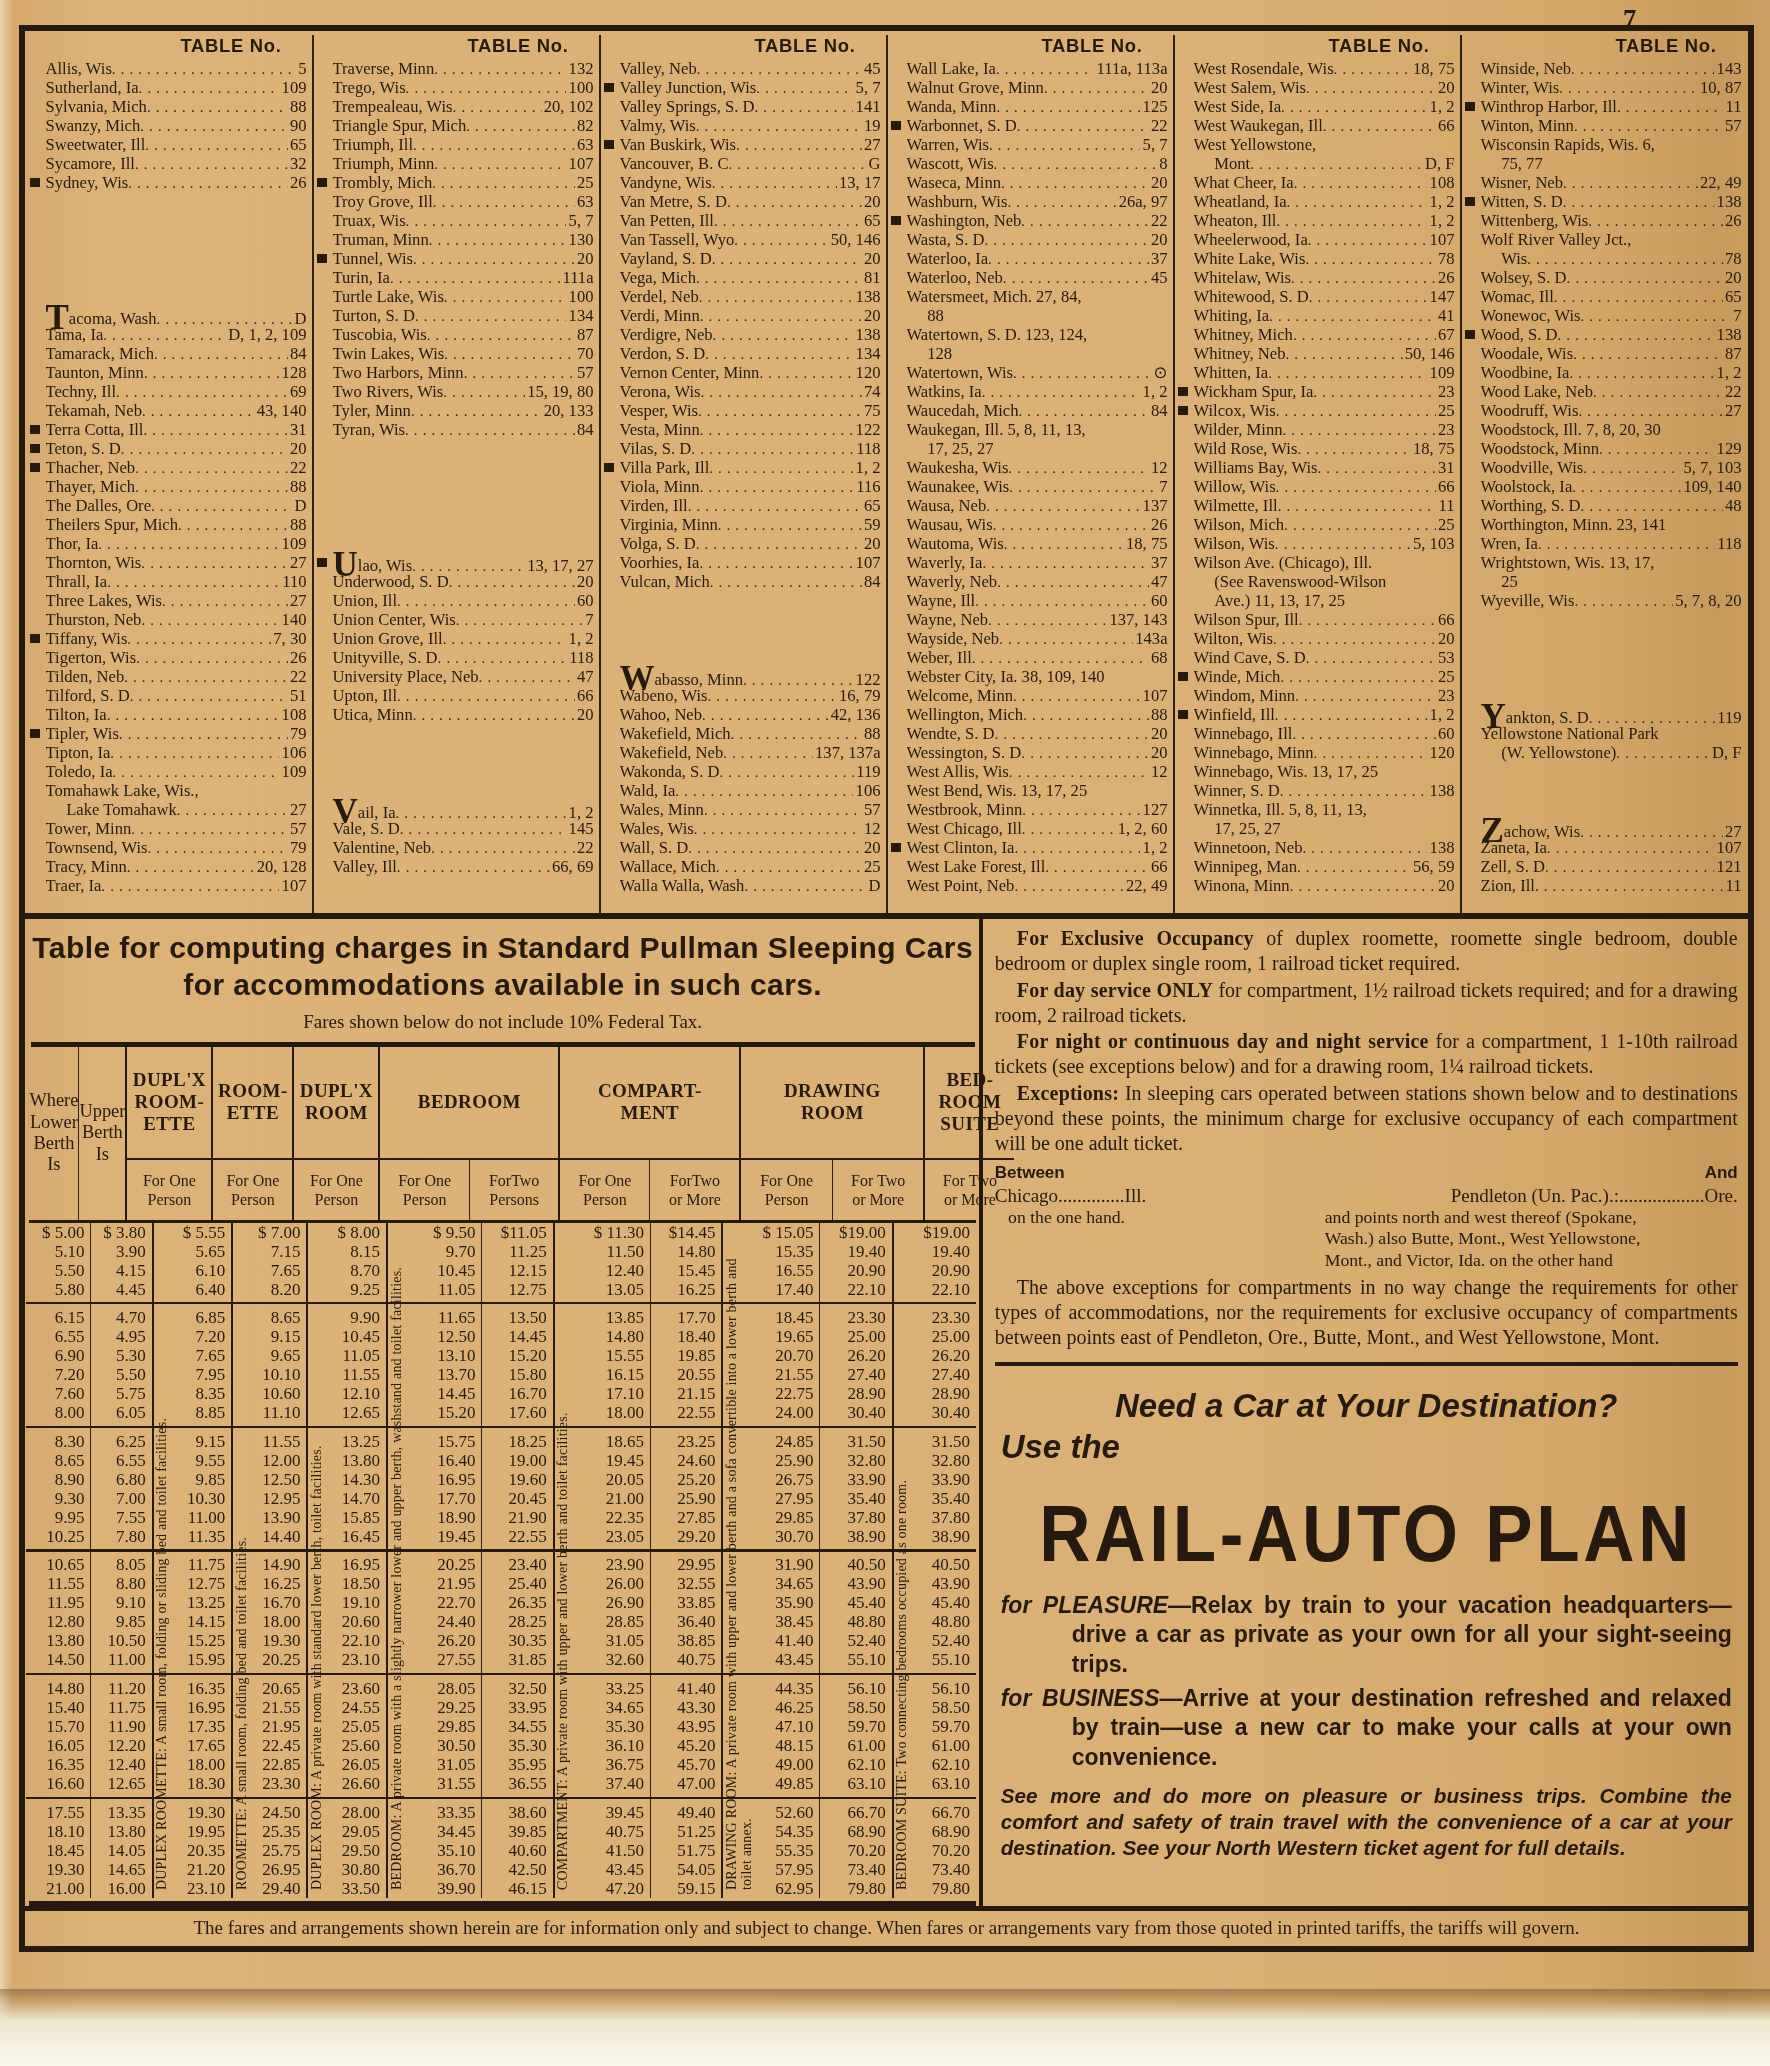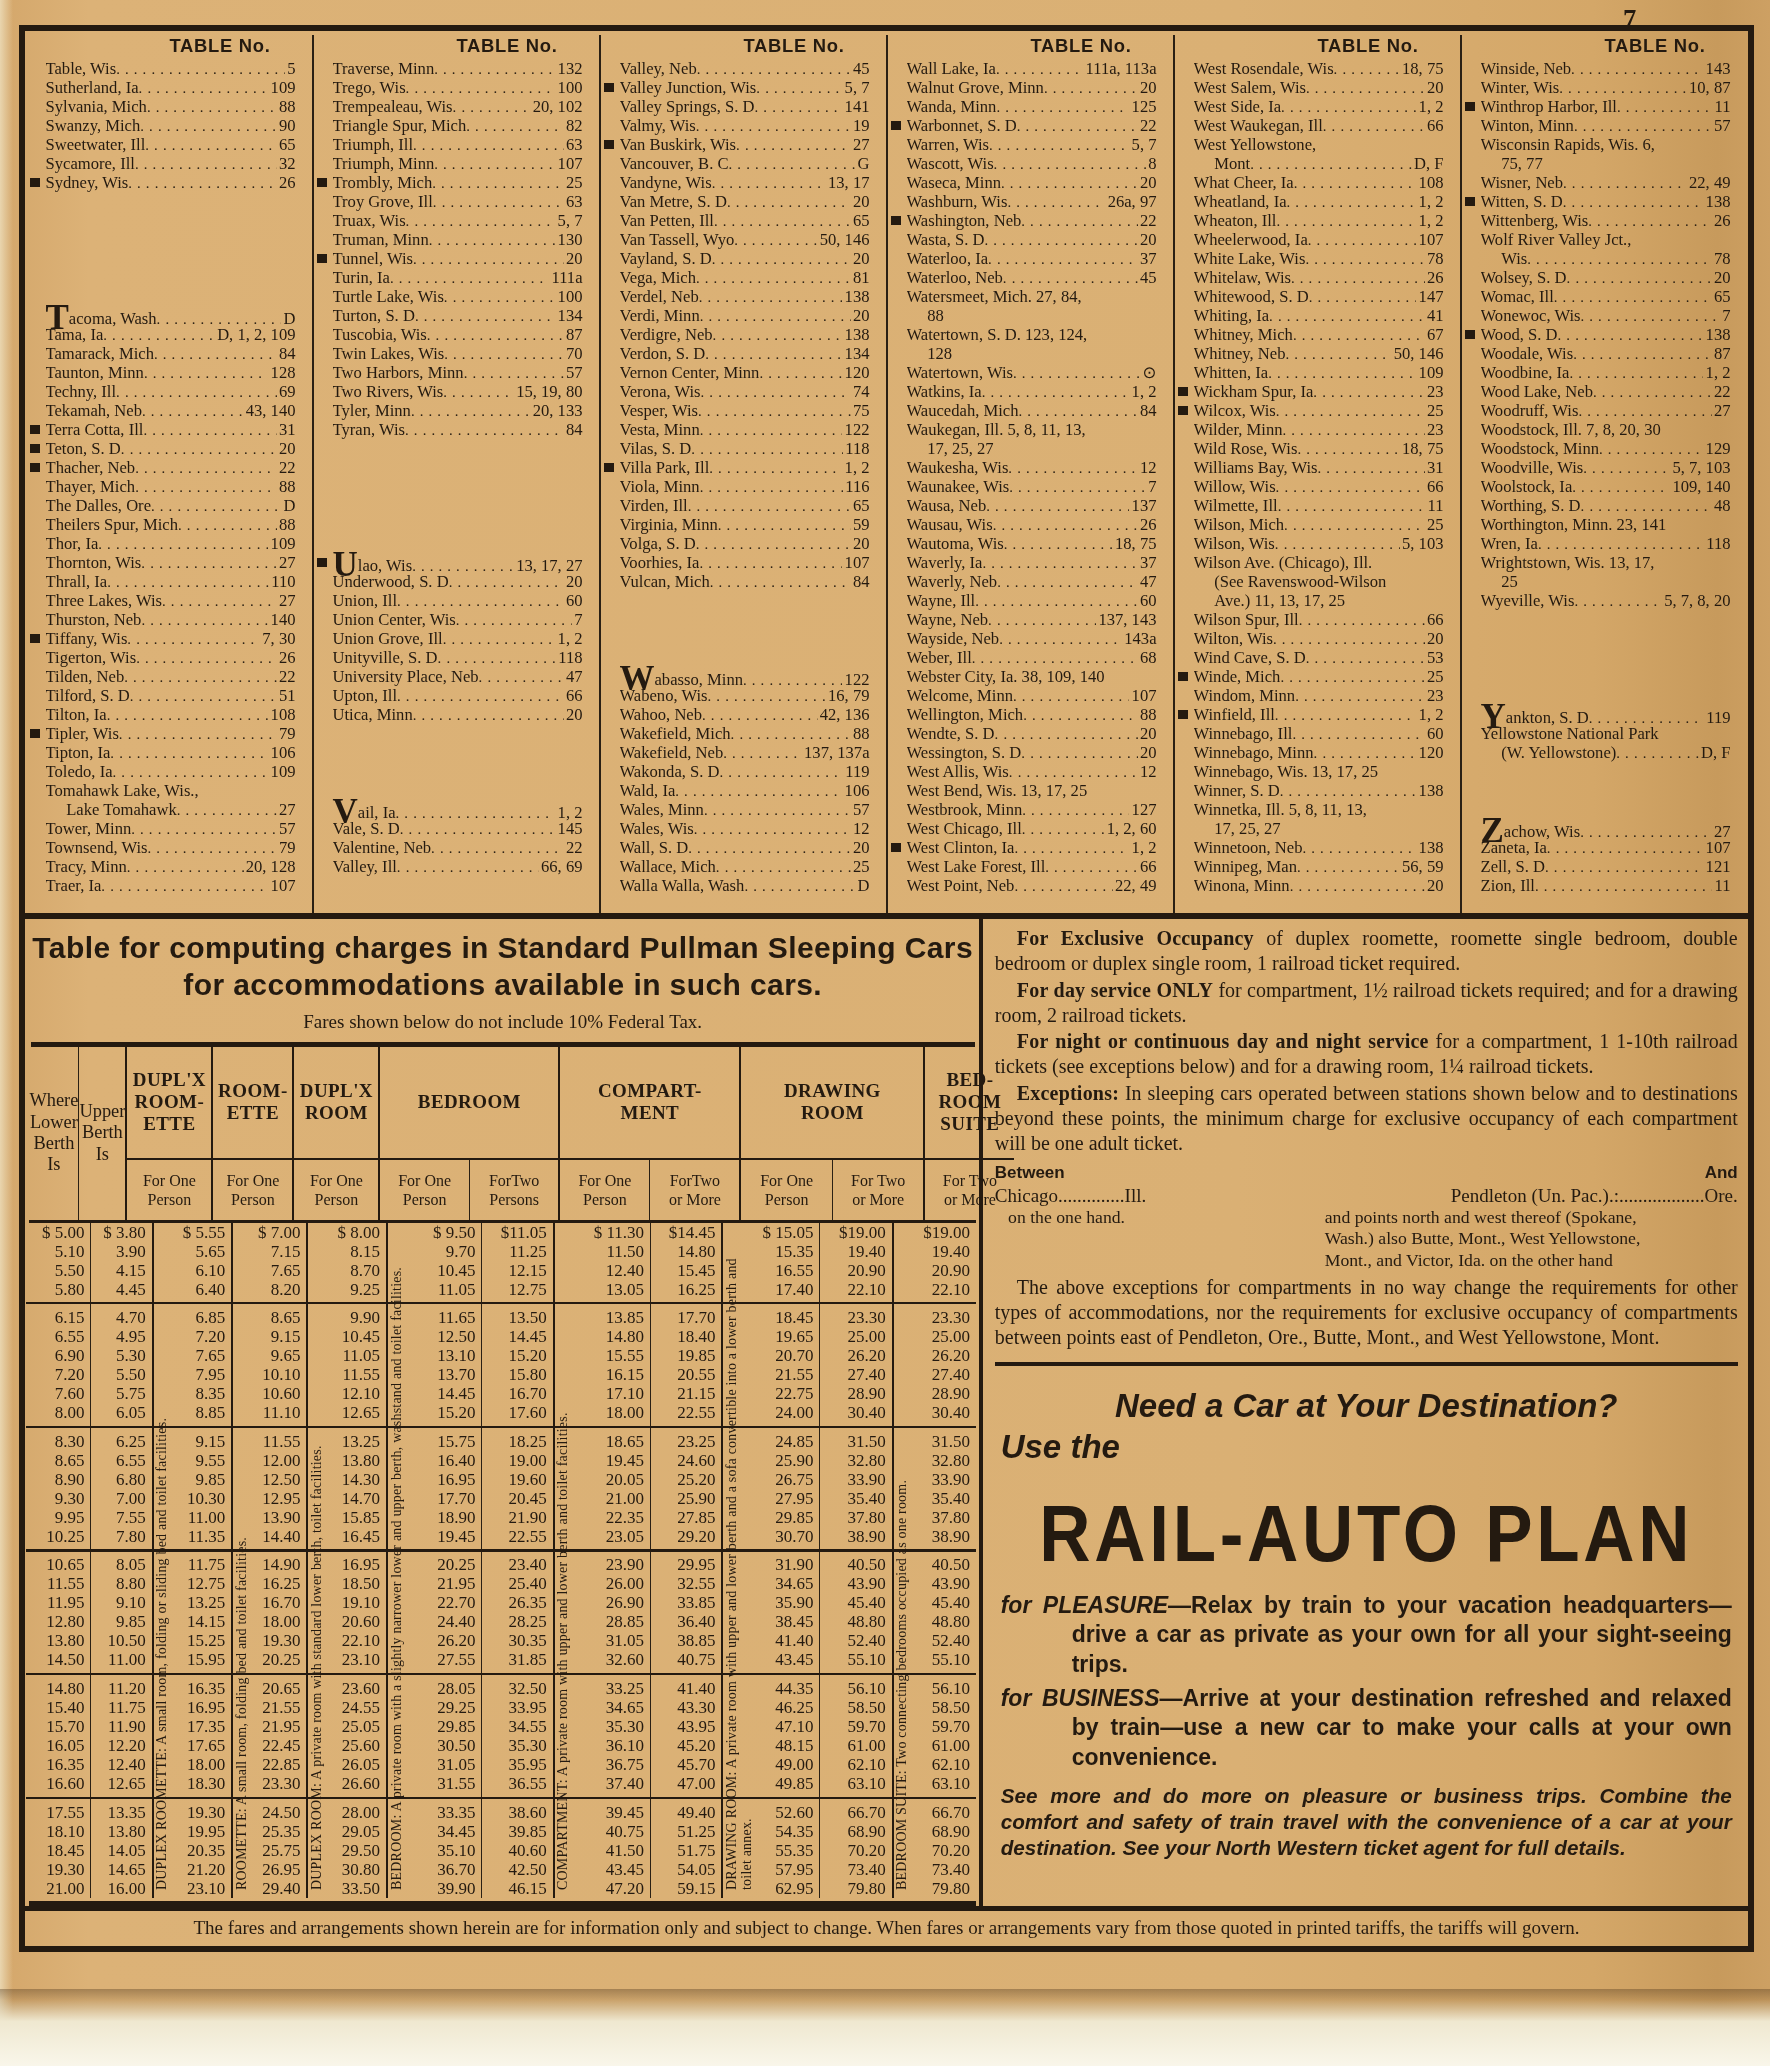--- a/index.html
+++ b/index.html
@@ -10,21 +10,21 @@
     background:linear-gradient(90deg,#e9d5ae,rgba(233,213,174,0));}
   .bottom-band{position:absolute;left:0;bottom:0;width:1770px;height:77px;
     background:linear-gradient(180deg,rgba(74,50,24,.38) 0%,rgba(74,50,24,.12) 14%,#efe8d0 42%,#f9f6ea 100%);}
   .page-number{position:absolute;top:4.4px;left:1623px;font-size:26.6px;font-weight:bold;
     font-family:"Liberation Serif",serif;}
   .frame{position:absolute;left:19px;top:25px;width:1735px;height:1927px;
     border:6.6px solid #241a10;box-sizing:border-box;}
 
   
   .index{display:flex;height:882px;box-sizing:border-box;padding:4.4px 1.5px 0 1.5px;}
-  .icol{flex:1 1 0;min-width:0;padding:0 16px 0 19px;box-sizing:border-box;border-right:2.2px solid #2a2014;}
+  .icol{flex:1 1 0;min-width:0;padding:0 5px 0 19px;box-sizing:border-box;border-right:2.2px solid #2a2014;}
   .icol:last-child{border-right:none;}
   .col-head{font-family:"Liberation Sans",sans-serif;font-weight:bold;font-size:18.4px;
     text-align:right;padding-right:25px;height:24px;letter-spacing:0.7px;}
   .iline{display:flex;align-items:baseline;height:19px;line-height:19px;font-size:16.6px;
     white-space:nowrap;position:relative;}
   .iline .nm{flex:0 1 auto;overflow:hidden;}
   .iline .dots{flex:1 1 4.4px;min-width:4.4px;overflow:hidden;white-space:nowrap;color:#2a2014;}
   .iline .dots::after{content:". . . . . . . . . . . . . . . . . . . . . . . . . . . . .";
     font-size:14.8px;letter-spacing:0.7px;}
   .iline .num{flex:0 0 auto;padding-left:2.2px;}
@@ -98,21 +98,21 @@
 
 <div class="page">
   <div class="page-number">7</div>
 
   <div class="frame">
 
     <div class="index" id="index-cols">
         <div class="icol">
           <div class="col-head">TABLE No.</div>
           <div class="iline">
-            <span class="nm">Table, Wis</span>
+            <span class="nm">Allis, Wis</span>
             <span class="dots"></span>
             <span class="num">5</span>
           </div>
           <div class="iline">
             <span class="nm">Sutherland, Ia</span>
             <span class="dots"></span>
             <span class="num">109</span>
           </div>
           <div class="iline">
             <span class="nm">Sylvania, Mich</span>

